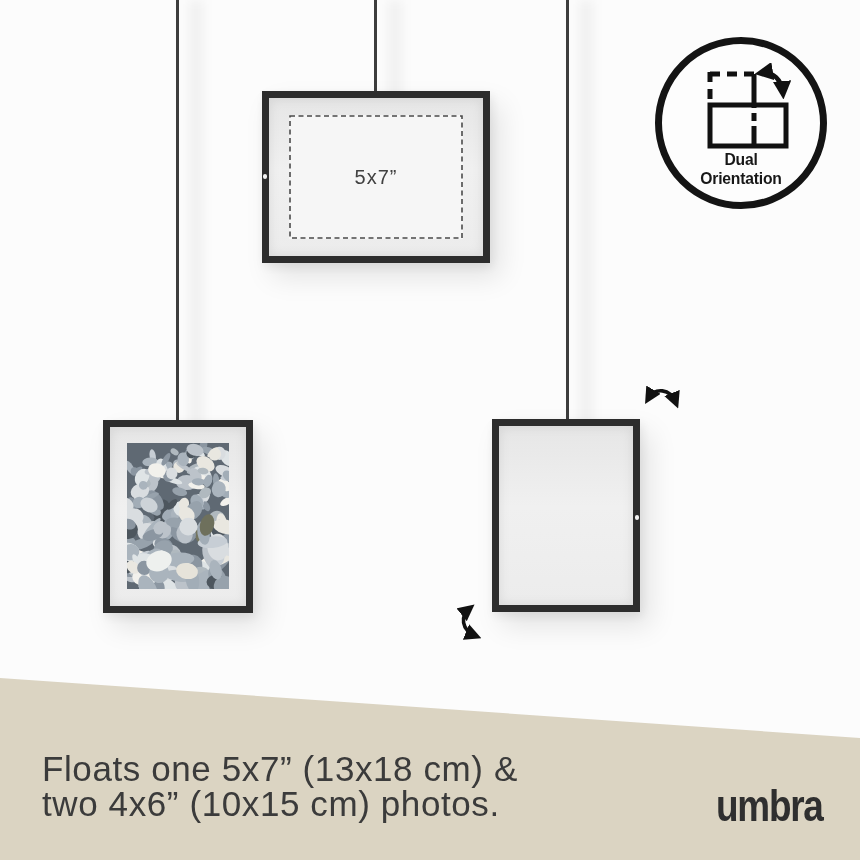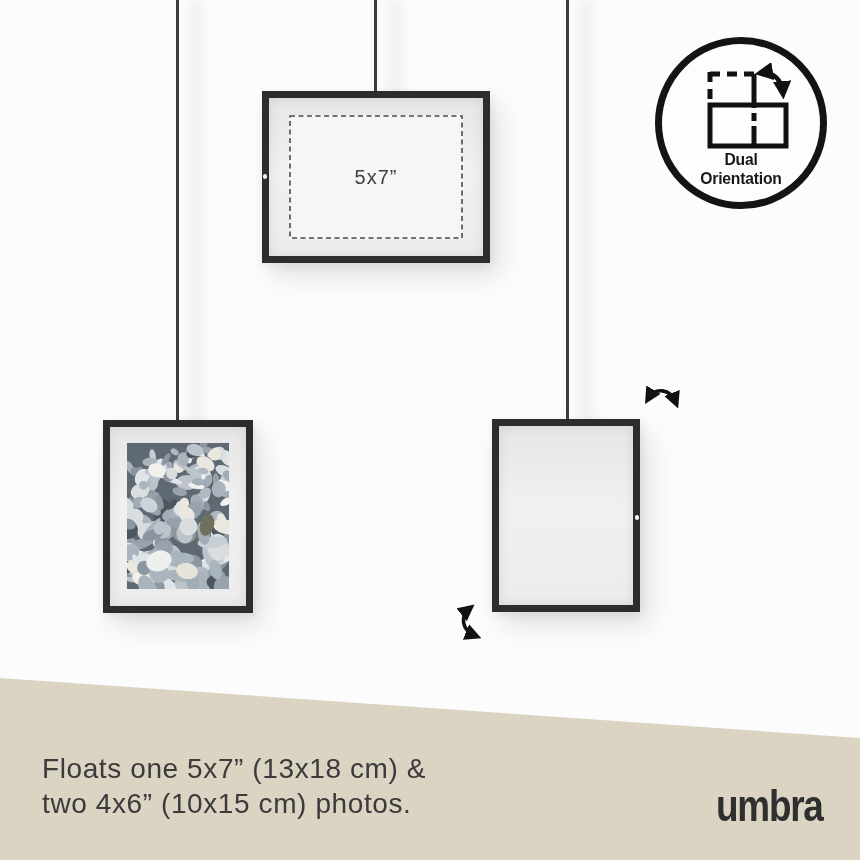--- a/index.html
+++ b/index.html
@@ -35,21 +35,21 @@
          border:7px solid #141414; border-radius:50%; background:#fdfdfd;}
   .badge-icon{position:absolute; left:37px; top:19px; width:96px; height:88px;}
   .badge-text{position:absolute; left:0; right:0; top:106px; text-align:center;
               font-weight:700; font-size:16.5px; line-height:19px; color:#181818;
               transform:scaleX(0.95); letter-spacing:-0.2px;}
 
   
   .band{position:absolute; inset:0; background:var(--band);
         clip-path:polygon(0 678px, 860px 738px, 860px 860px, 0 860px);}
 
-  .caption{position:absolute; left:42px; top:751px; font-size:28px; line-height:35px;
+  .caption{position:absolute; left:42px; top:751px; font-size:35px; line-height:35px;
            letter-spacing:0.6px; color:var(--text);}
   .brand{position:absolute; left:716px; top:780px; font-size:45px; font-weight:700;
          color:var(--logo); letter-spacing:-1.5px; transform:scaleX(0.82); transform-origin:left center;}
 </style>
 </head>
 <body>
 
 <div class="stage">
 
   <div class="cord-shadow" style="left:190px; top:0; height:436px;"></div>

